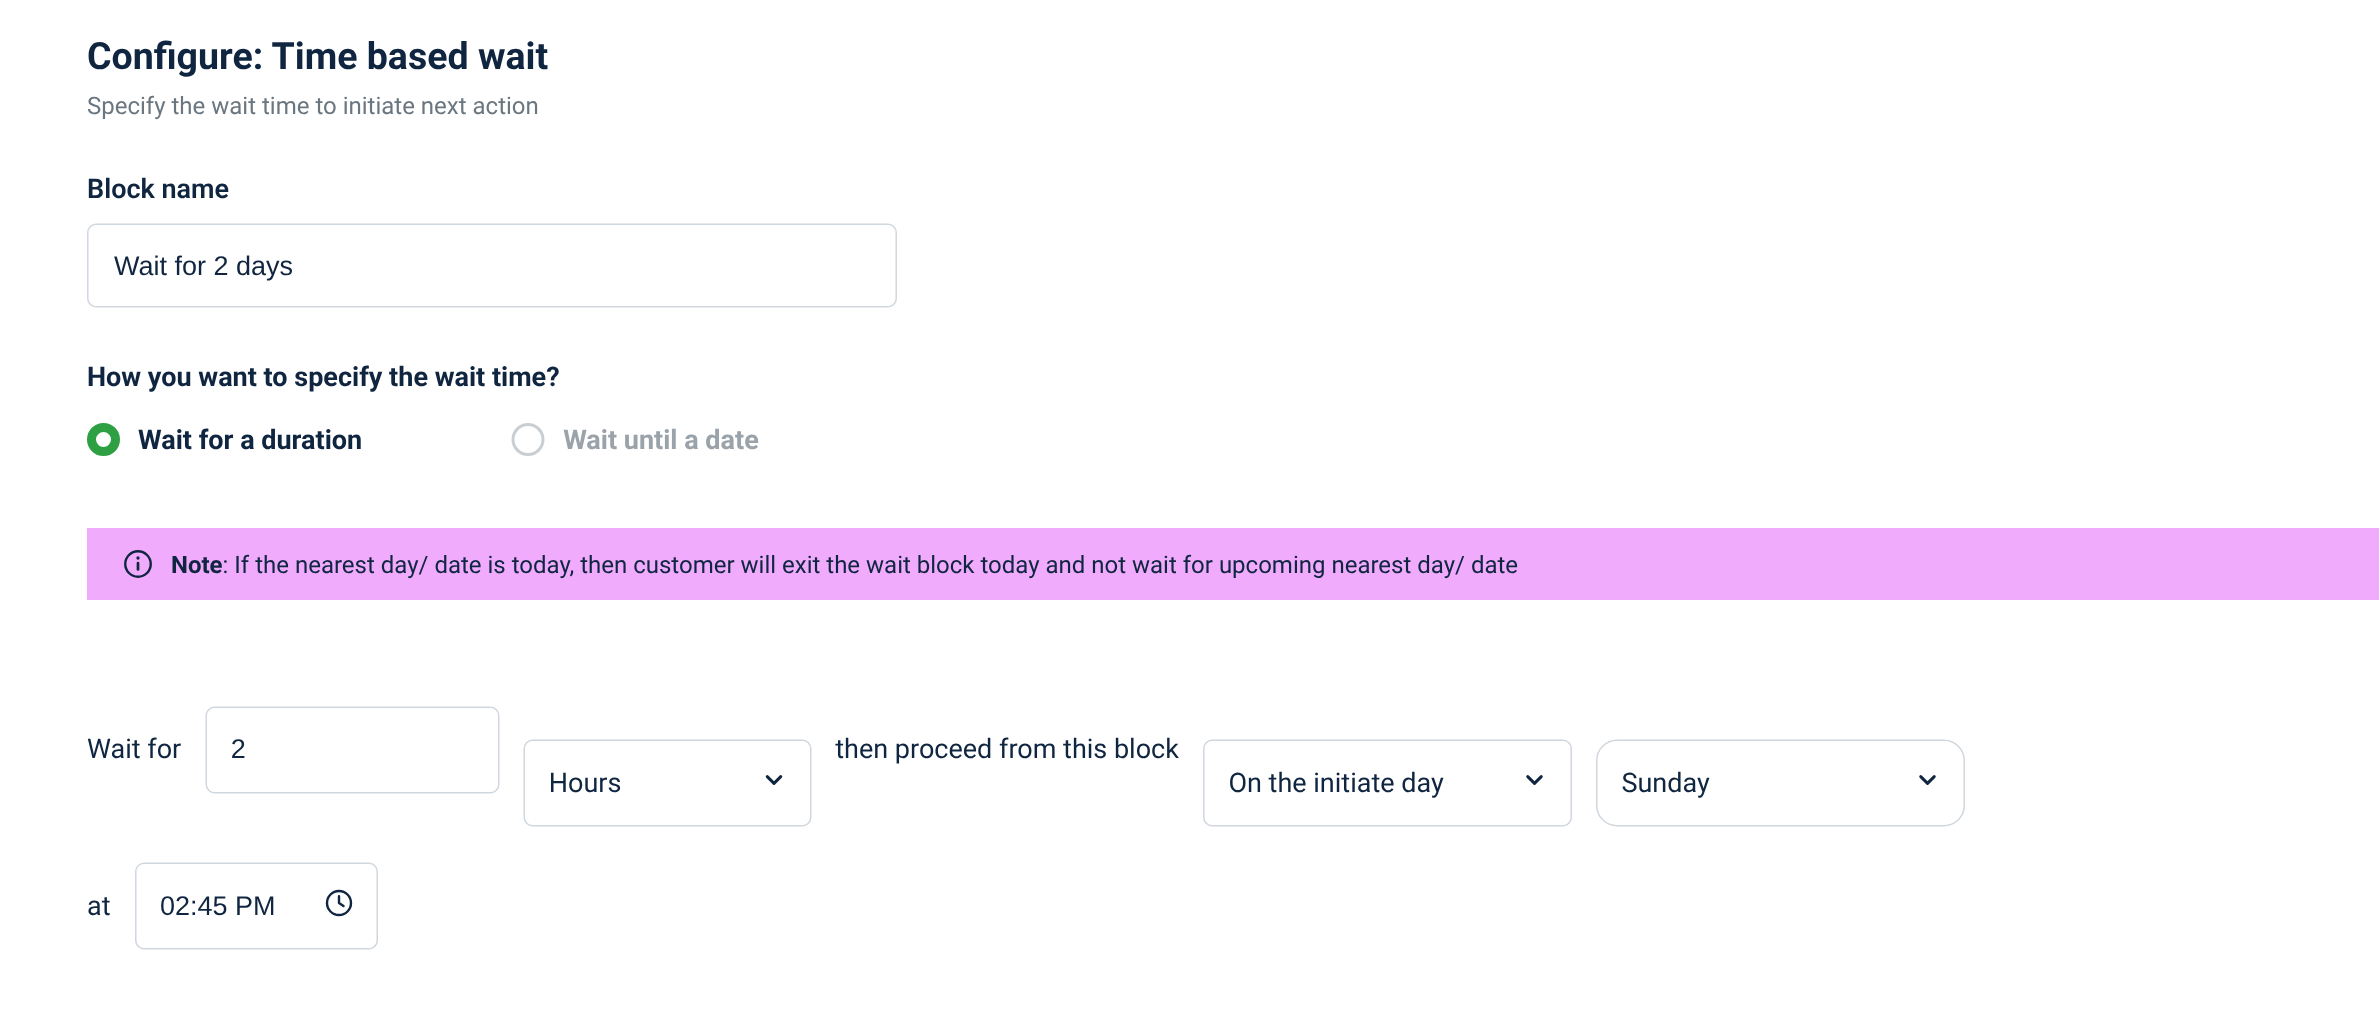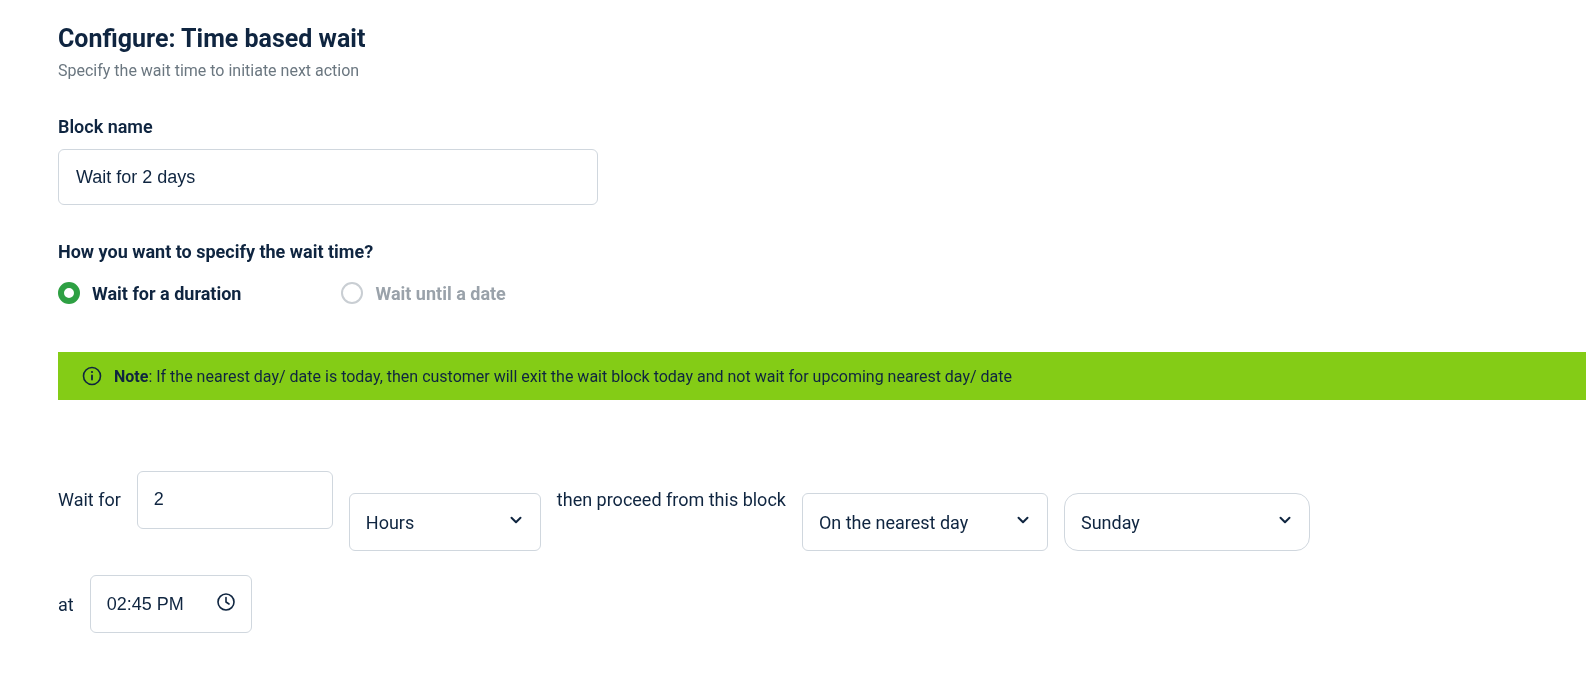--- a/index.html
+++ b/index.html
@@ -82,21 +82,21 @@
       font-size: 18px;
       font-weight: 700;
     }
     .radio-label.active {
       color: #0f2540;
     }
     .radio-label.inactive {
       color: #9aa2aa;
     }
     .note-banner {
-      background: #84cc16;
+      background: #f0abfc;
       padding: 14px 24px;
       display: flex;
       align-items: center;
       gap: 12px;
       margin-top: 48px;
       margin-bottom: 48px;
       margin-left: 0;
       margin-right: -58px;
     }
     .info-icon {
@@ -235,21 +235,21 @@
       <svg width="18" height="18" viewBox="0 0 20 20" fill="none">
           <path d="M5 7.5L10 12.5L15 7.5" stroke="#0f2540" stroke-width="2.2" stroke-linecap="round" stroke-linejoin="round"></path>
         </svg>
     </span>
   </div>
 
   <span class="inline-text">then proceed from this block</span>
 
   <div class="select-wrap">
     <div class="select-box select-proceed">
-      <span>On the nearest day</span>
+      <span>On the initiate day</span>
     </div>
     <span class="chevron">
       <svg width="18" height="18" viewBox="0 0 20 20" fill="none">
           <path d="M5 7.5L10 12.5L15 7.5" stroke="#0f2540" stroke-width="2.2" stroke-linecap="round" stroke-linejoin="round"></path>
         </svg>
     </span>
   </div>
 
   <div class="select-wrap">
     <div class="select-box select-day">

